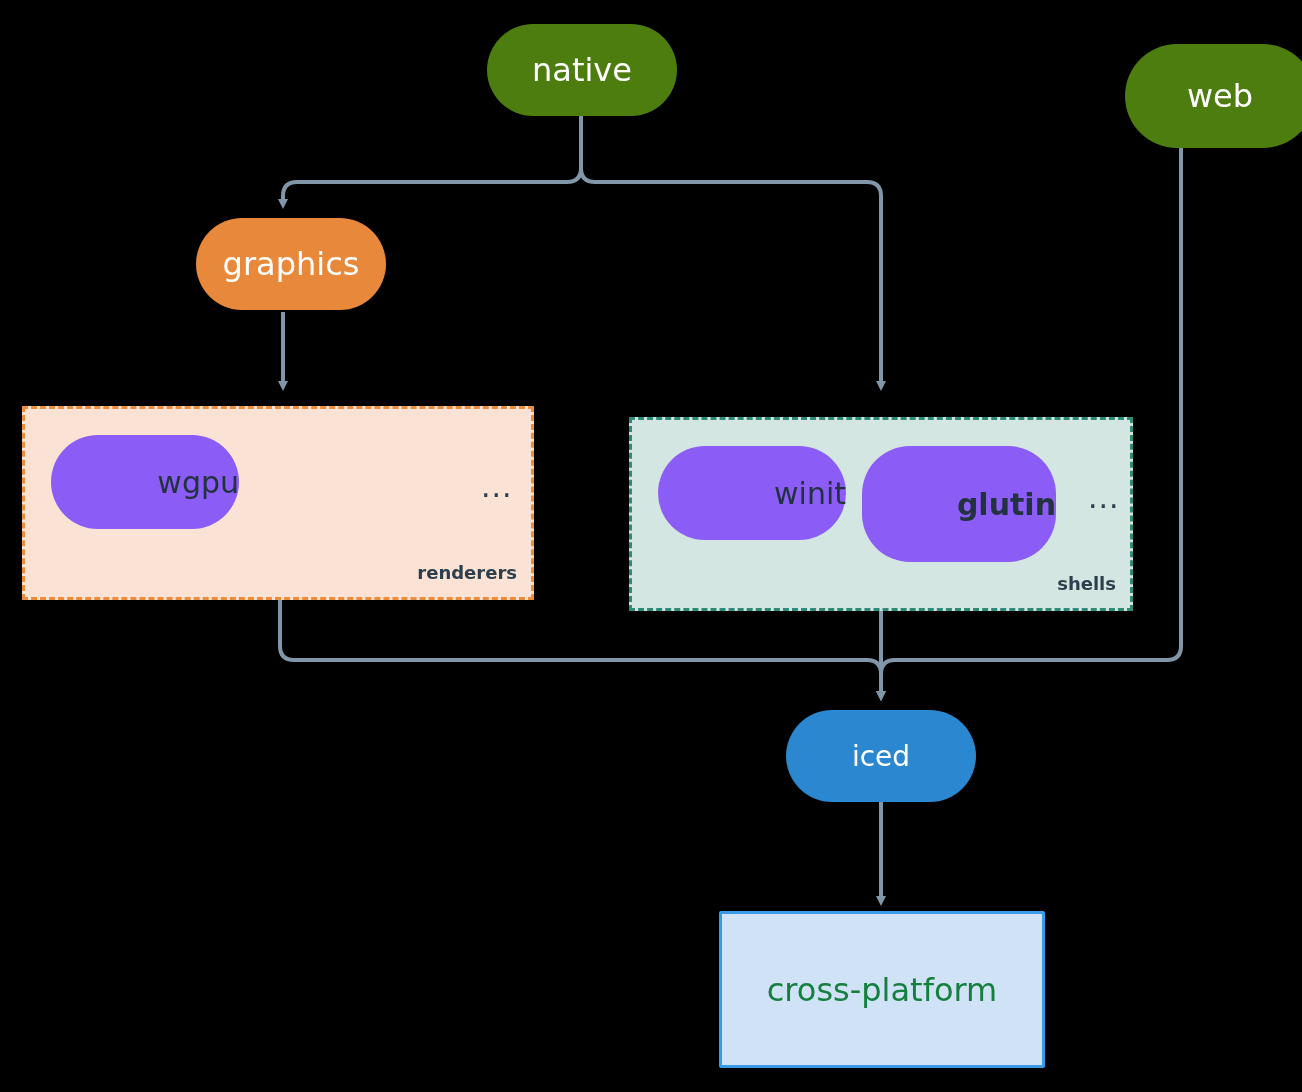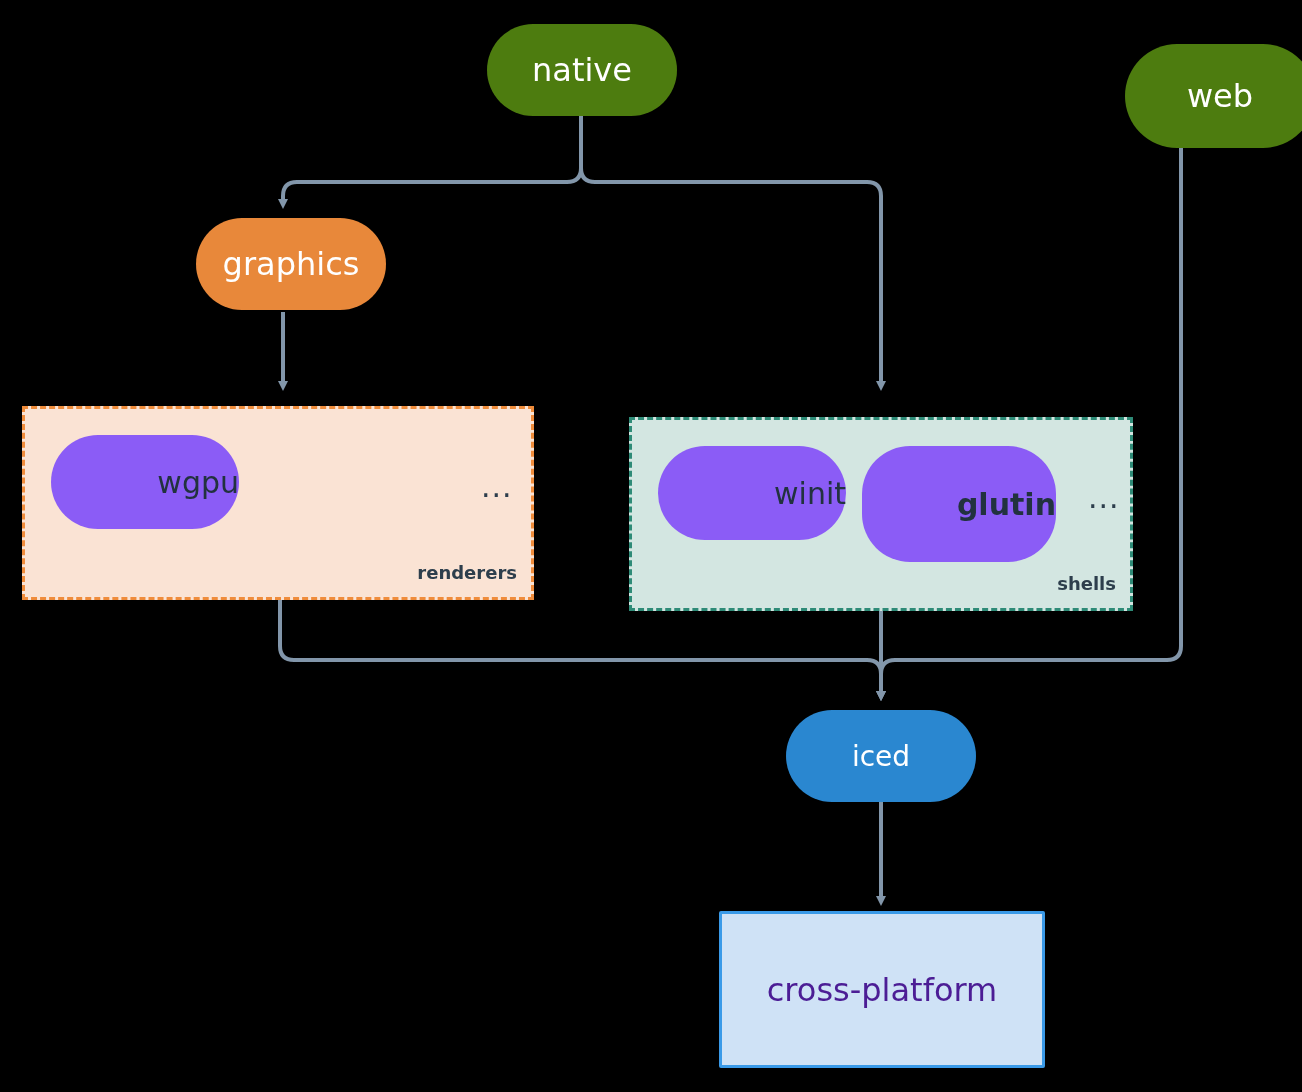--- a/index.html
+++ b/index.html
@@ -46,21 +46,21 @@
   }
   .pill-blue {
     background: #2a87d0;
     color: #ffffff;
     border-radius: 52px;
     font-size: 28px;
   }
   .rect-app {
     background: #cfe2f6;
     border: 3px solid #3a9ae8;
-    color: #4c1d95;
+    color: #15803d;
     font-size: 32px;
     border-radius: 2px;
     flex-direction: column;
   }
   .rect-app .line { display: block; }
   .group {
     position: absolute;
     box-sizing: border-box;
   }
   .group-renderers {

